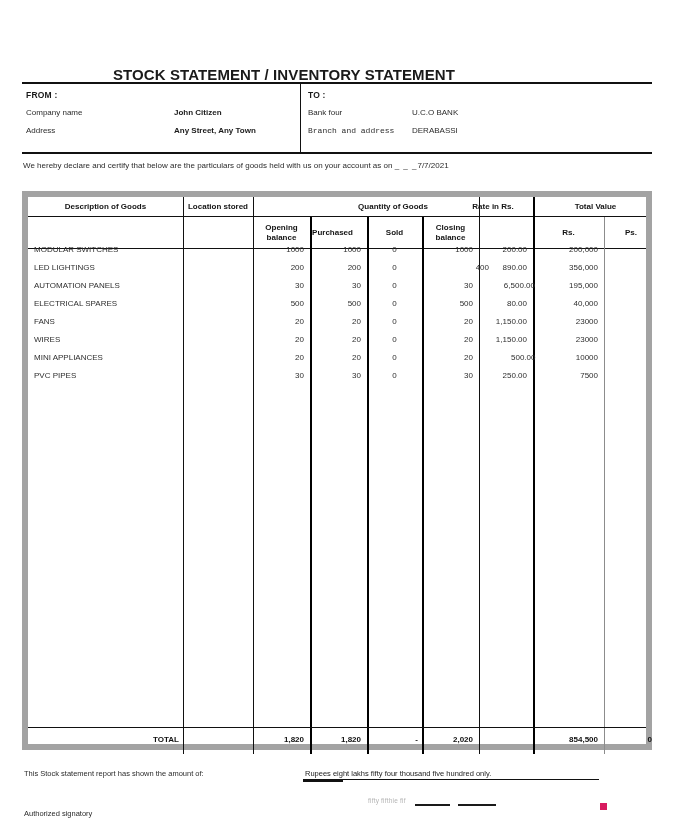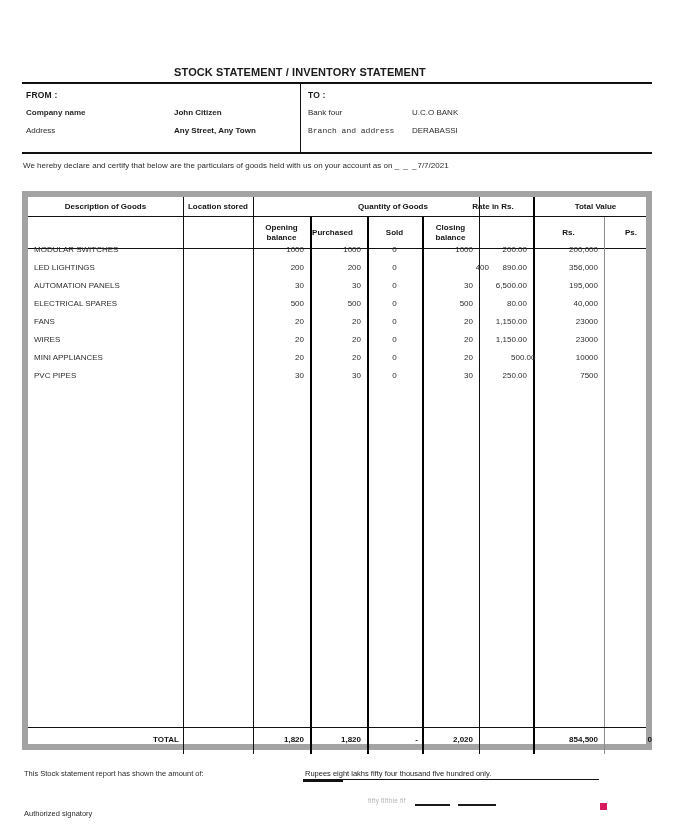--- a/index.html
+++ b/index.html
@@ -22,24 +22,23 @@
     box-sizing: border-box;
   }
 
   
   .doc-title {
     position: absolute;
     left: 0;
     top: 66px;
     width: 568px;
     text-align: center;
-    font-size: 11px;
+    font-size: 15px;
     font-weight: bold;
     letter-spacing: 0.1px;
-    padding-left: 16px;
   }
   .rule-top {
     position: absolute;
     left: 22px;
     top: 82px;
     width: 630px;
     height: 2px;
     background: #111;
   }
 
@@ -262,21 +261,21 @@
 
 <div id="page">
 
   <div class="doc-title">STOCK STATEMENT / INVENTORY STATEMENT</div>
   <div class="rule-top"></div>
 
   <div class="ft-block">
     <div class="ft-divider"></div>
 
     <div class="ft-head" style="left:4px; top:6px;">FROM :</div>
-    <div class="ft-label" style="left:4px; top:24px;font-weight:bold;">Company name</div>
+    <div class="ft-label" style="left:4px; top:24px;">Company name</div>
     <div class="ft-value" style="left:152px; top:24px;">John Citizen</div>
     <div class="ft-label" style="left:4px; top:42px;">Address</div>
     <div class="ft-value" style="left:152px; top:42px;">Any Street, Any Town</div>
 
     <div class="ft-head" style="left:286px; top:6px;">TO :</div>
     <div class="ft-label" style="left:286px; top:24px;">Bank four</div>
     <div class="ft-value plain" style="left:390px; top:24px;">U.C.O BANK</div>
     <div class="ft-label" style="left:286px; top:42px;font-family:Liberation Mono, monospace;">Branch and address</div>
     <div class="ft-value plain" style="left:390px; top:42px;">DERABASSI</div>
   </div>
@@ -344,21 +343,21 @@
         <div class="cell num" style="left:505px; top:30px; width:65px;">356,000</div>
         <div class="cell num" style="left:576px; top:30px; width:48px;"></div>
       </div>
 
       <div>
         <div class="cell desc" style="left:6px;   top:48px; width:145px;">AUTOMATION PANELS</div>
         <div class="cell num" style="left:225px; top:48px; width:51px;">30</div>
         <div class="cell num" style="left:282px; top:48px; width:51px;">30</div>
         <div class="cell ctr" style="left:339px; top:48px; width:55px;">0</div>
         <div class="cell num" style="left:394px; top:48px; width:51px;">30</div>
-        <div class="cell num" style="left:451px; top:48px; width:48px;">6,500.00</div>
+        <div class="cell num" style="left:451px; top:48px; width:56px;">6,500.00</div>
         <div class="cell num" style="left:505px; top:48px; width:65px;">195,000</div>
         <div class="cell num" style="left:576px; top:48px; width:48px;"></div>
       </div>
 
       <div>
         <div class="cell desc" style="left:6px;   top:66px; width:145px;">ELECTRICAL SPARES</div>
         <div class="cell num" style="left:225px; top:66px; width:51px;">500</div>
         <div class="cell num" style="left:282px; top:66px; width:51px;">500</div>
         <div class="cell ctr" style="left:339px; top:66px; width:55px;">0</div>
         <div class="cell num" style="left:394px; top:66px; width:51px;">500</div>

